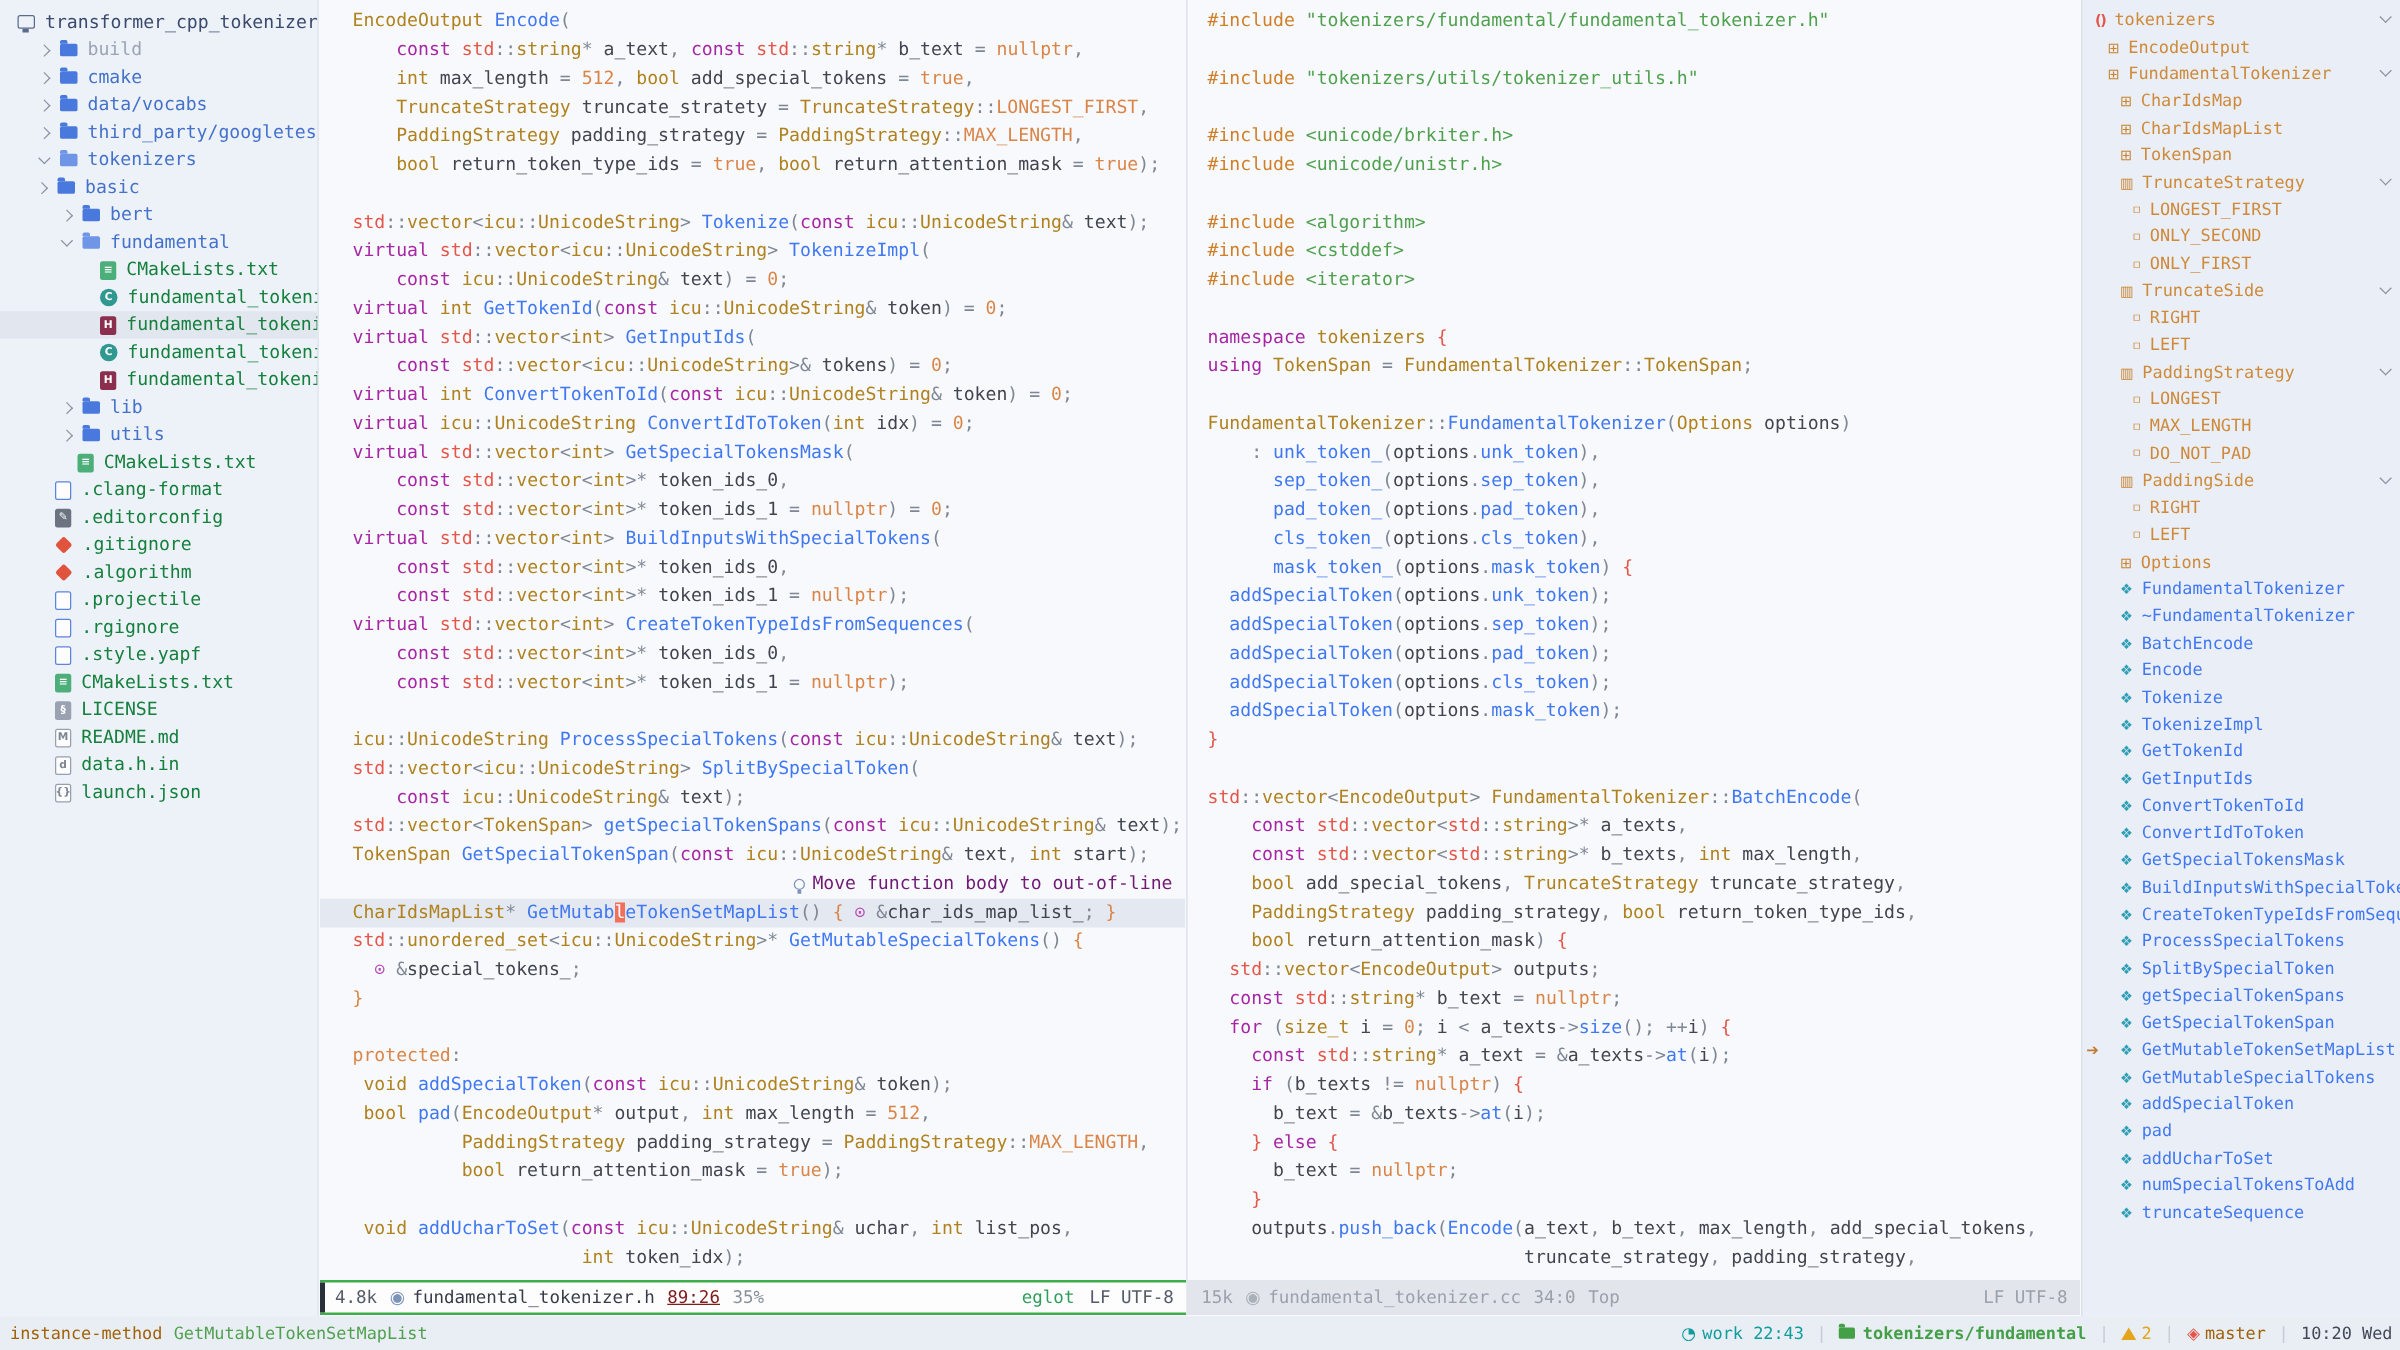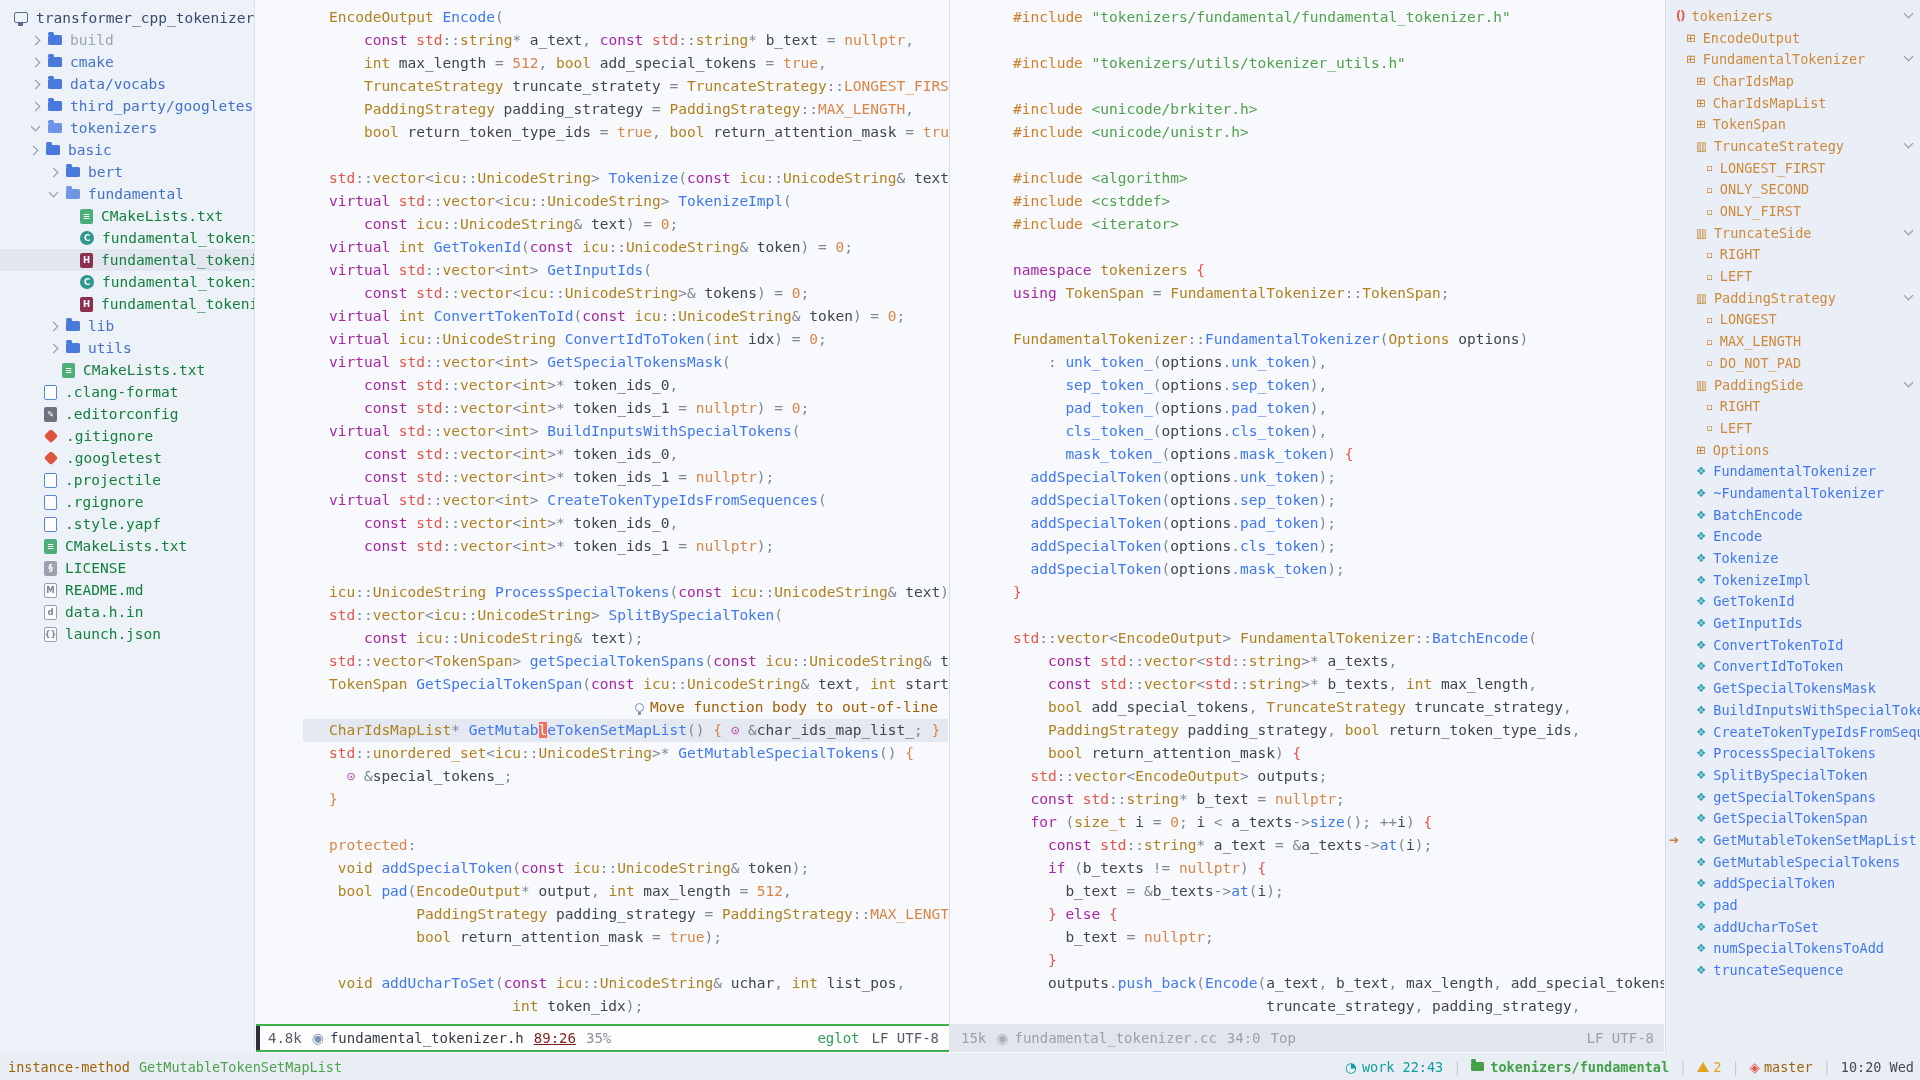--- a/index.html
+++ b/index.html
@@ -33,26 +33,26 @@
   .fi-h{background:#8c2f4f;}
   .fi-git{background:#e0543e;width:10px;height:10px;transform:rotate(45deg);margin:2px;}
   .fi-docblue{background:#fdfdfe;border:1.5px solid #5b84dd;color:#5b84dd;}
   .fi-docgray{background:#fdfdfe;border:1.5px solid #97a0b0;color:#7c8595;}
   .fi-editor{background:#6b7280;}
   .fi-lic{background:#9aa2b1;}
   
   .pane{position:absolute;top:0;overflow:hidden;background:#f7f9fc;}
   .pane-left{left:256px;width:692px;height:1024px;}
   .pane-mid{left:949px;width:715px;height:1024px;border-left:1px solid #d8dde8;}
-  .code{padding:6px 0 0 26px;font-size:14.5px;line-height:23px;white-space:pre;margin-left:47px;}
+  .code{padding:6px 0 0 26px;font-size:14.5px;line-height:23px;white-space:pre;}
   .pane-mid .code{padding-left:16px;}
   .cline{height:23px;white-space:pre;}
   .cline.cur-line{background:#e4e8f0;margin-left:-26px;padding-left:26px;margin-right:0;}
   .hintline{height:23px;display:flex;justify-content:flex-end;align-items:center;
-            color:#a16207;padding-right:10px;}
+            color:#701a75;padding-right:10px;}
   .bulb{width:9px;height:9px;border:1.5px solid #7d93b8;border-radius:50%;position:relative;margin-right:6px;flex:none;}
   .bulb:after{content:"";position:absolute;left:2px;bottom:-4px;width:3px;height:3px;background:#7d93b8;}
   .ck{color:#a626a4;} .ct{color:#b0821f;} .cr{color:#e45649;} .cf{color:#4078f2;}
   .co{color:#da8548;} .cs{color:#50a14f;} .ci{color:#ce7f28;} .cv{color:#41454f;}
   .cp{color:#7f8795;} .cm{color:#4078f2;} .cret{color:#b751b6;}
   .ccur{background:#f0705c;color:#fff;}
   
   .modeline{position:absolute;top:1024px;height:28px;font-size:14px;display:flex;align-items:center;}
   .ml-left{left:256px;width:693px;background:#fdfdfe;border-top:2px solid #3dae4a;border-bottom:2px solid #3dae4a;color:#555c68;}
   .ml-bar{width:4px;height:100%;background:#2b2f38;margin-right:8px;flex:none;}
@@ -186,21 +186,21 @@
         <div class="trow" style="padding-left: 44px;">
           <span class="fi fi-editor">✎</span>
           <span class="tlabel lbl-file">.editorconfig</span>
         </div>
         <div class="trow" style="padding-left: 44px;">
           <span class="fi fi-git"></span>
           <span class="tlabel lbl-file">.gitignore</span>
         </div>
         <div class="trow" style="padding-left: 44px;">
           <span class="fi fi-git"></span>
-          <span class="tlabel lbl-file">.googletest</span>
+          <span class="tlabel lbl-file">.algorithm</span>
         </div>
         <div class="trow" style="padding-left: 44px;">
           <span class="fi fi-docblue"></span>
           <span class="tlabel lbl-file">.projectile</span>
         </div>
         <div class="trow" style="padding-left: 44px;">
           <span class="fi fi-docblue"></span>
           <span class="tlabel lbl-file">.rgignore</span>
         </div>
         <div class="trow" style="padding-left: 44px;">

